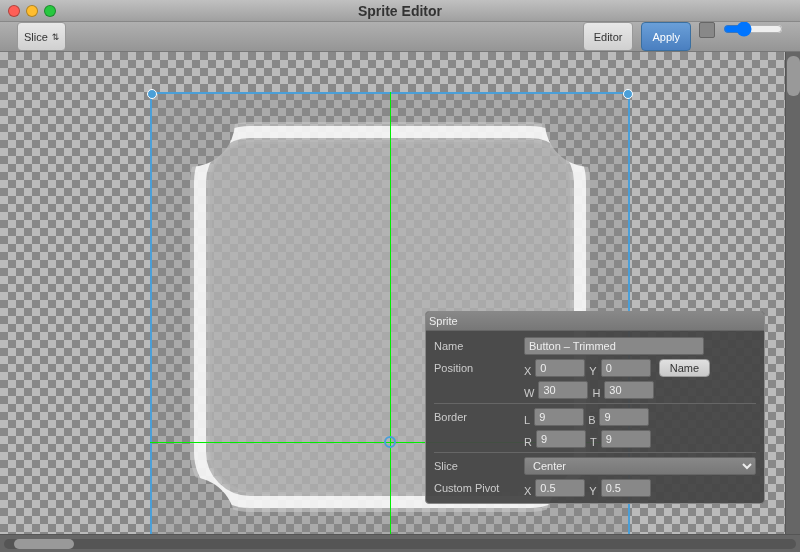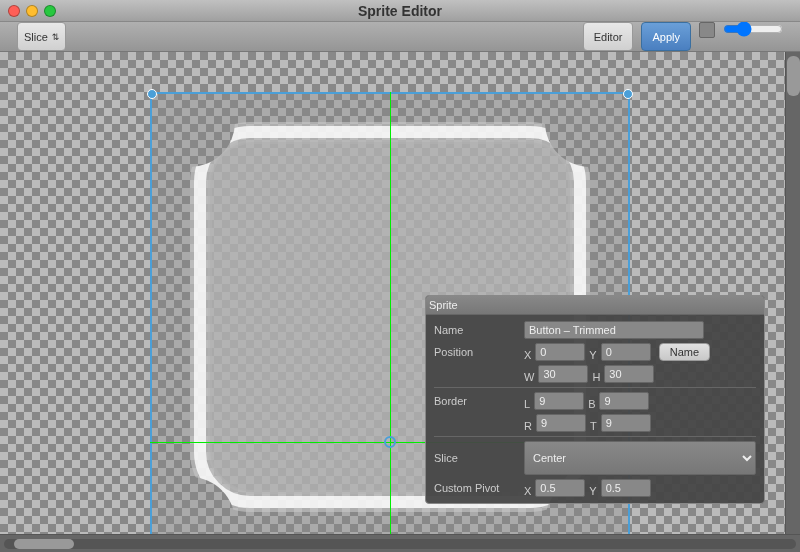--- a/index.html
+++ b/index.html
@@ -301,21 +301,21 @@
       margin-left: 4px;
     }
     .pivot-select {
       background: linear-gradient(to bottom, #888, #777);
       border: 1px solid #666;
       border-radius: 2px;
       color: #eee;
       font-size: 11px;
       padding: 1px 4px;
       width: 180px;
-      height: 34px;
+      height: 18px;
       flex: 1;
     }
     .info-divider {
       height: 1px;
       background: #666;
       margin: 2px 0;
     }
 
     
     .arrow-up-down::after {

